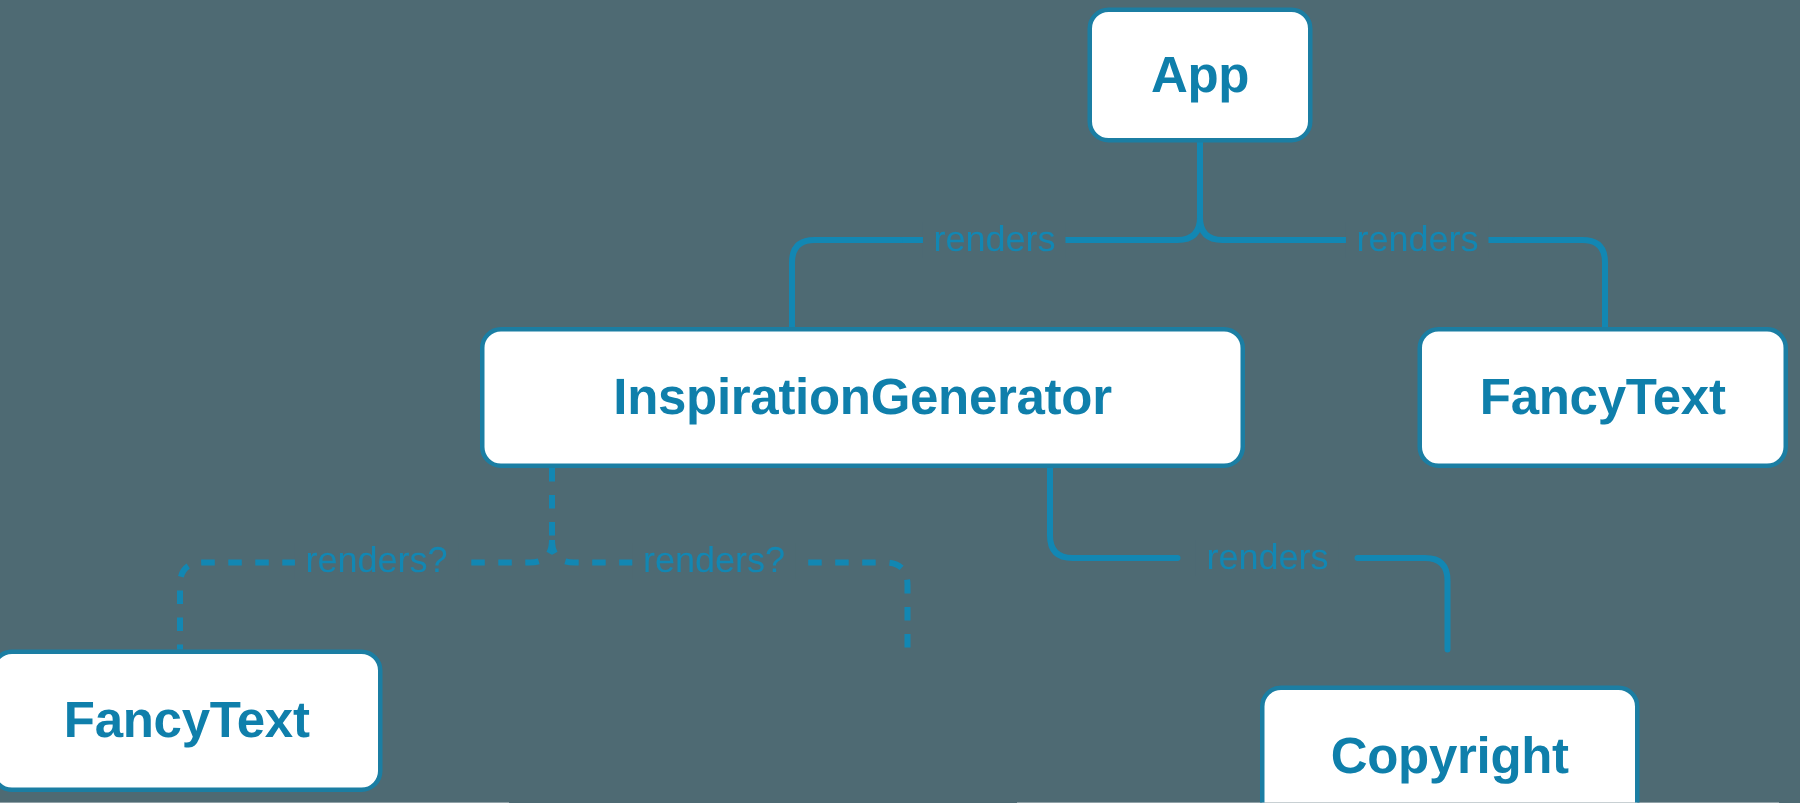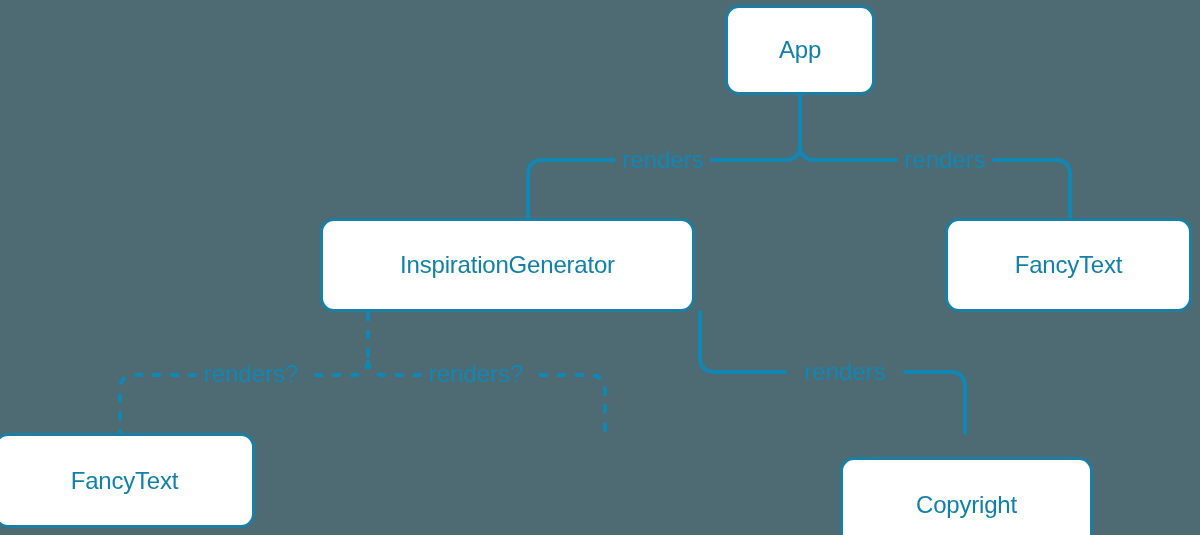--- a/index.html
+++ b/index.html
@@ -31,22 +31,22 @@
     border: 3px solid #1b7ea3;
     border-radius: 14px;
     box-sizing: border-box;
     display: flex;
     align-items: center;
     justify-content: center;
     z-index: 3;
   }
   .node-label {
     color: #0f7fab;
-    font-size: 24px;
-    font-weight: 400;
+    font-size: 34px;
+    font-weight: 700;
     letter-spacing: -0.2px;
     white-space: nowrap;
   }
   .edge-label {
     position: absolute;
     color: #1287b3;
     font-size: 24px;
     font-weight: 400;
     white-space: nowrap;
     transform: translate(-50%, -50%);
@@ -83,21 +83,21 @@
   <div class="edge-label" style="left:663px; top:160px;">renders</div>
   <div class="edge-label" style="left:945px; top:160px;">renders</div>
   <div class="edge-label" style="left:251px; top:374px;">renders?</div>
   <div class="edge-label" style="left:476px; top:374px;">renders?</div>
   <div class="edge-label" style="left:845px; top:372px;">renders</div>
 
   <div class="node-box" style="left:725px; top:5px; width:150px; height:90px;">
     <span class="node-label">App</span>
   </div>
 
-  <div class="node-box" style="left:320px; top:218px; width:375px; height:94px;">
+  <div class="node-box" style="left:320px; top:218px; width:510px; height:94px;">
     <span class="node-label">InspirationGenerator</span>
   </div>
 
   <div class="node-box" style="left:945px; top:218px; width:247px; height:94px;">
     <span class="node-label">FancyText</span>
   </div>
 
   <div class="node-box" style="left:-6px; top:433px; width:261px; height:95px;">
     <span class="node-label">FancyText</span>
   </div>

